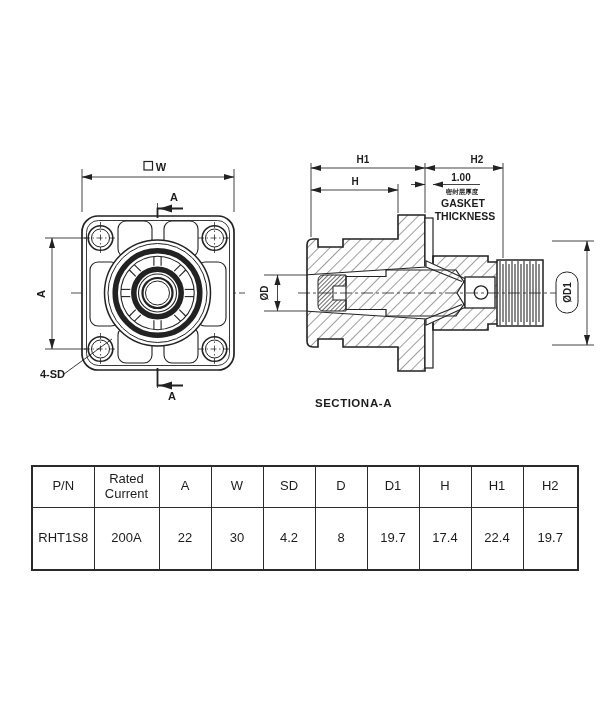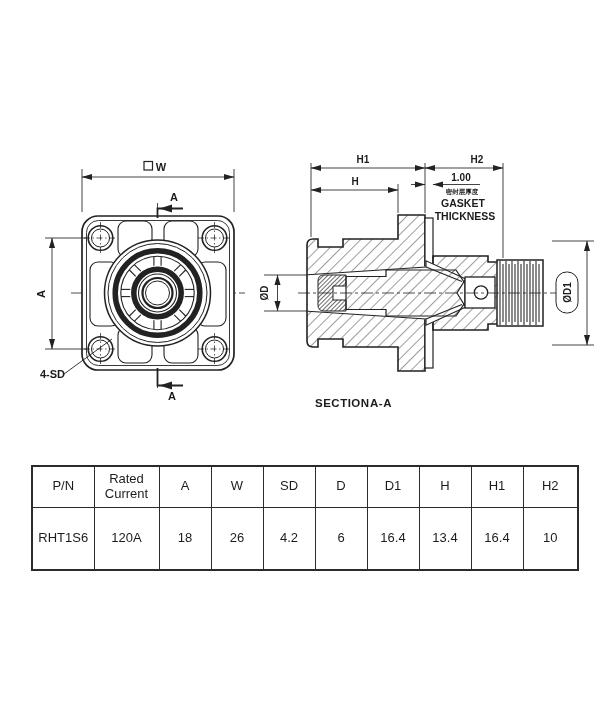--- a/index.html
+++ b/index.html
@@ -266,27 +266,27 @@
       <th>SD</th>
       <th>D</th>
       <th>D1</th>
       <th>H</th>
       <th>H1</th>
       <th>H2</th>
     </tr>
   </thead>
   <tbody>
     <tr>
-      <td>RHT1S6</td>
-      <td>120A</td>
-      <td>18</td>
-      <td>26</td>
+      <td>RHT1S8</td>
+      <td>200A</td>
+      <td>22</td>
+      <td>30</td>
       <td>4.2</td>
-      <td>6</td>
-      <td>16.4</td>
-      <td>13.4</td>
-      <td>16.4</td>
-      <td>10</td>
+      <td>8</td>
+      <td>19.7</td>
+      <td>17.4</td>
+      <td>22.4</td>
+      <td>19.7</td>
     </tr>
   </tbody>
 </table>
 
 </div>
 
 </body></html>

